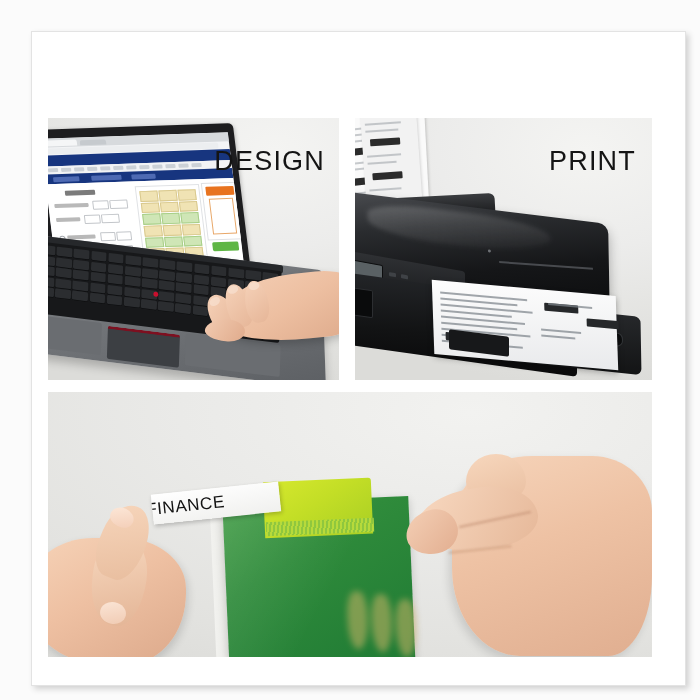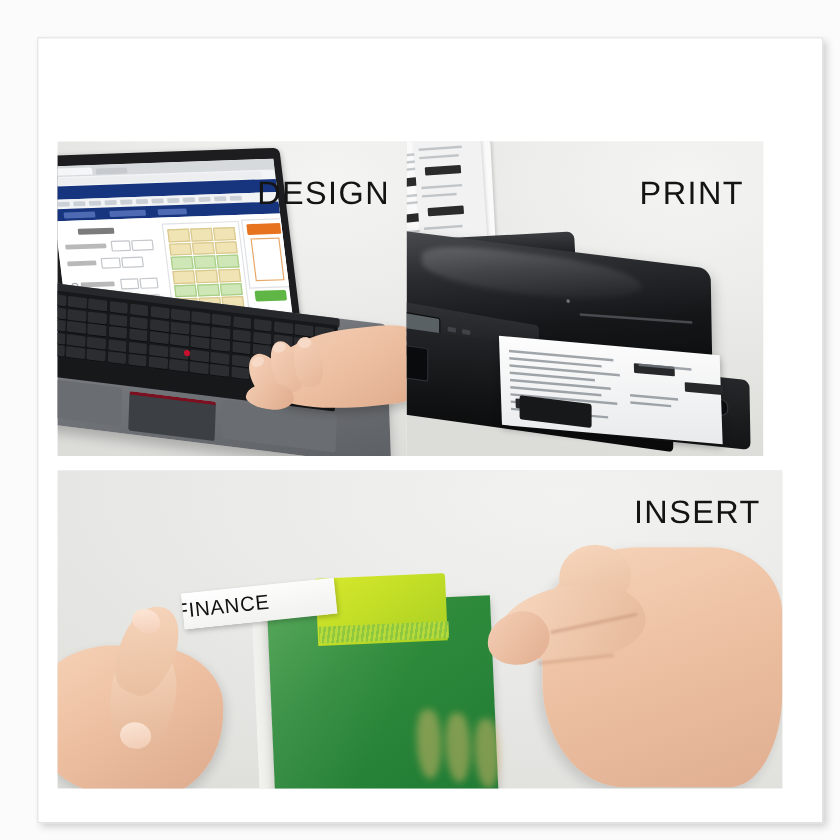--- a/index.html
+++ b/index.html
@@ -34,21 +34,21 @@
     font-family:"Liberation Sans", sans-serif;
     white-space:nowrap;
   }
   
   .panel{
     position:absolute;
     background:#e6e6e4;
     overflow:hidden;
   }
   .panel-design{left:16px;top:86px;width:291px;height:262px;}
-  .panel-print {left:307px;top:86px;width:297px;height:262px;}
+  .panel-print {left:323px;top:86px;width:297px;height:262px;}
   .panel-insert{left:16px;top:360px;width:604px;height:265px;}
 
   
   .backdrop{
     position:absolute;left:0;top:0;right:0;bottom:0;
     background:
       radial-gradient(120% 90% at 78% 12%, #f4f4f2 0%, #ececeb 42%, #e2e2df 78%, #dcdcd9 100%);
   }
   .panel-insert .backdrop{
     background:
@@ -686,17 +686,16 @@
         <div class="hand-right">
           <div class="hr-palm"></div>
           <div class="hr-knuck"></div>
           <div class="hr-thumb"></div>
           <div class="hr-thumbtip"></div>
           <div class="hr-crease"></div>
           <div class="hr-crease2"></div>
         </div>
       </div>
 
-      <div class="panel-label label-insert">INSERT</div>
     </div>
 
   </div>
 </div>
 
 </body></html>

